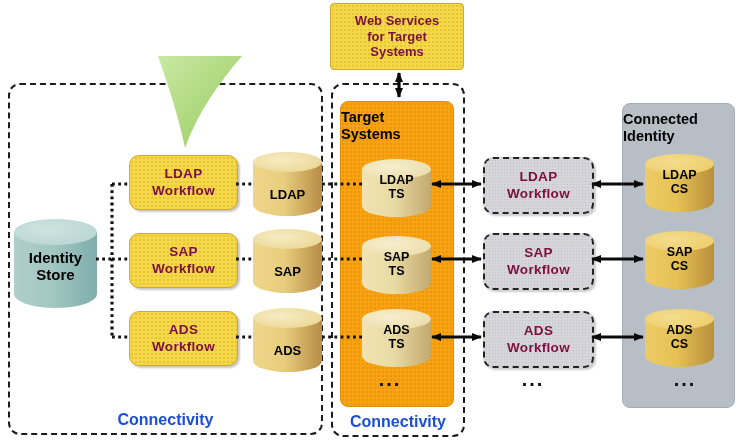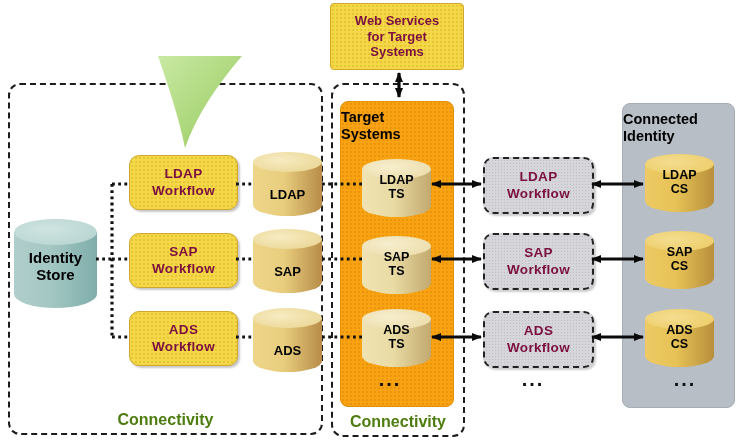--- a/index.html
+++ b/index.html
@@ -8,21 +8,21 @@
     font-family:"Liberation Sans", sans-serif; background:#ffffff;
   }
   .pre { white-space:pre-line; }
 
   
   .dashed-section { position:absolute; border:2px dashed #1c1c1c; border-radius:12px; }
   #connectivity-box { left:8px;  top:83px; width:311px; height:348px; }
   #provisioning-box { left:331px; top:83px; width:130px; height:350px; }
   .section-label {
     position:absolute; left:0; right:0; bottom:4px; text-align:center;
-    font-weight:bold; font-size:16px; color:#4d7c0f;
+    font-weight:bold; font-size:16px; color:#1d4ed8;
   }
 
   
   .panel { position:absolute; border-radius:8px; }
   #target-panel {
     left:340px; top:101px; width:112px; height:304px;
     background:#f9a312;
     background-image:radial-gradient(rgba(190,110,0,.28) 1px, transparent 1px);
     background-size:4px 4px; border:1px solid #e18f06;
   }

